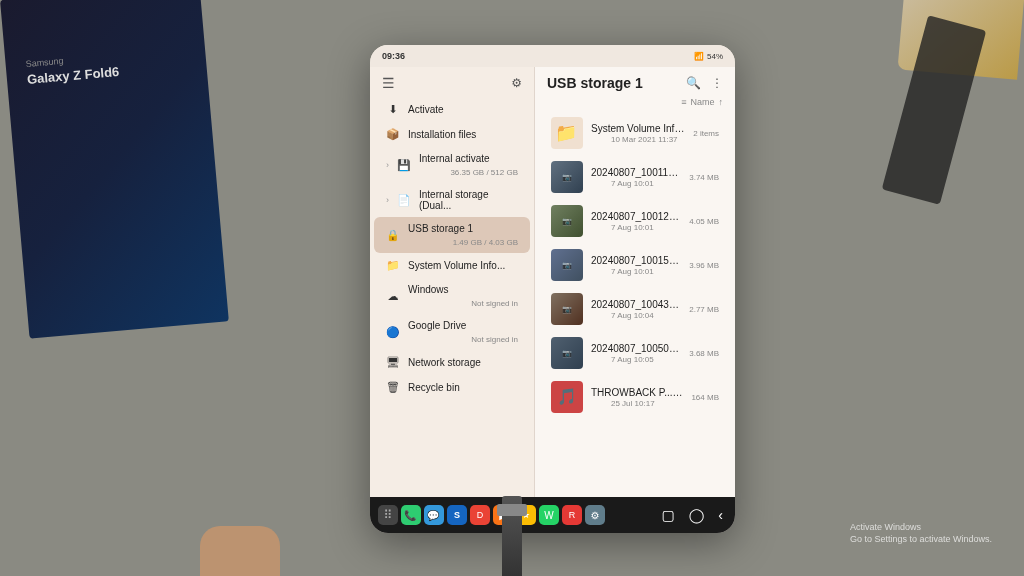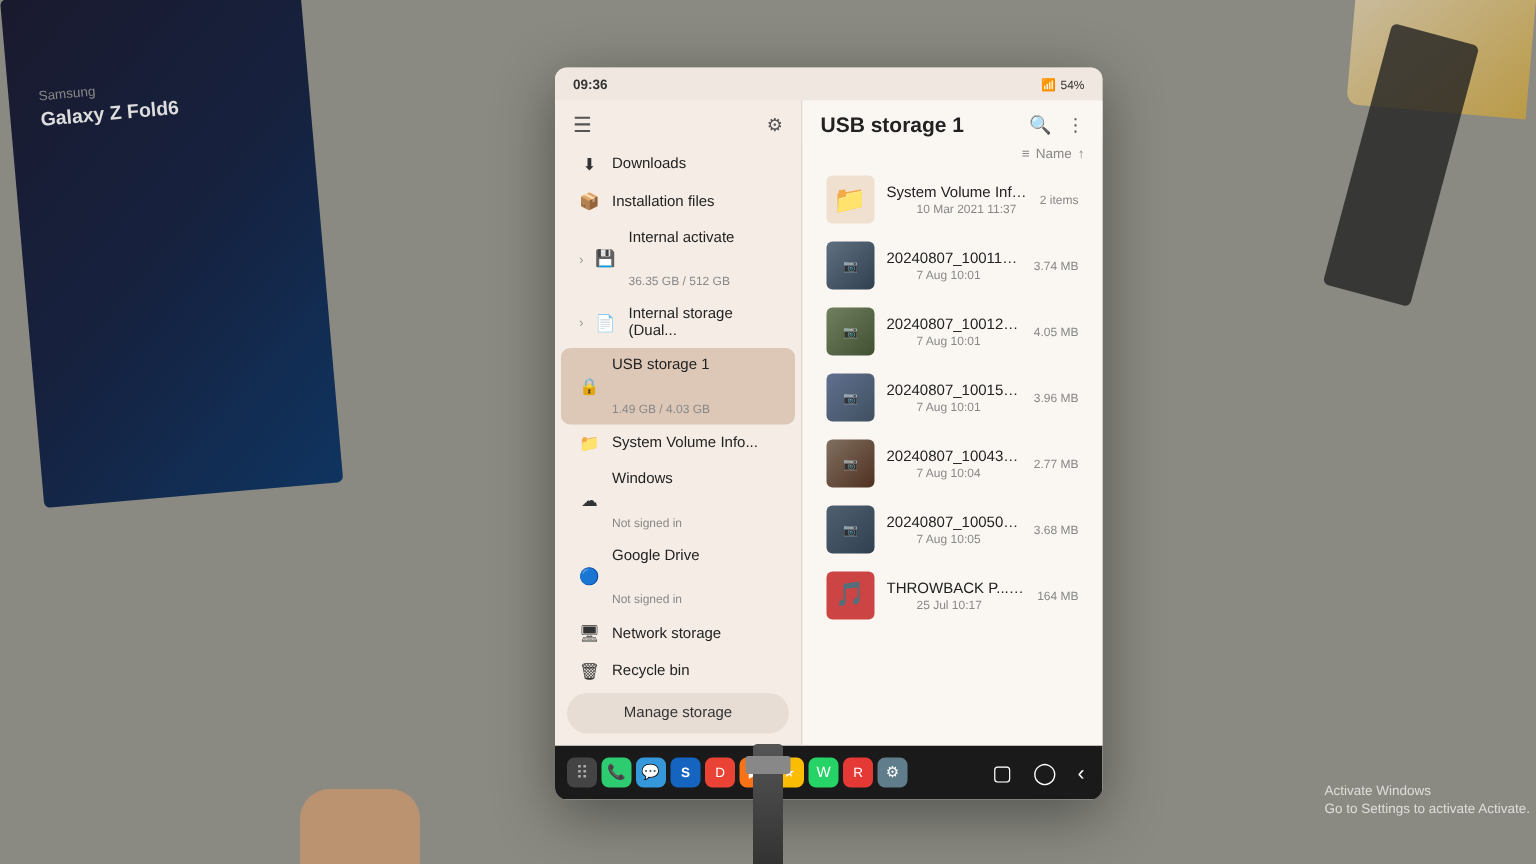--- a/index.html
+++ b/index.html
@@ -69,35 +69,35 @@
       width: 30px;
       height: 12px;
       background: #888;
       border-radius: 2px;
     }
 
     
     .windows-notice {
       position: absolute;
       bottom: 30px;
-      right: 4px;
+      right: 32px;
       color: rgba(255,255,255,0.7);
       font-size: 9px;
       line-height: 1.4;
     }
 
     
     .phone-device {
       position: absolute;
       left: 370px;
       top: 45px;
       width: 365px;
       height: 488px;
       background: #f0e8e0;
-      border-radius: 8px;
+      border-radius: 18px;
       overflow: hidden;
       box-shadow: 0 10px 40px rgba(0,0,0,0.4);
     }
 
     
     .status-bar {
       background: #f0e8e0;
       height: 22px;
       display: flex;
       align-items: center;
@@ -145,21 +145,21 @@
       gap: 8px;
       border-radius: 6px;
       margin: 0 4px;
     }
     .sidebar-item.selected {
       background: #ddc8b8;
     }
     .sidebar-item-icon { font-size: 11px; width: 14px; text-align: center; flex-shrink: 0; }
     .sidebar-item-text { flex: 1; }
     .sidebar-item-name { font-size: 10px; font-weight: 500; color: #222; }
-    .sidebar-item-sub { font-size: 8px; color: #888; margin-top: 19px; }
+    .sidebar-item-sub { font-size: 8px; color: #888; margin-top: 4px; text-align: right; }
     .sidebar-chevron { font-size: 9px; color: #999; }
 
     .manage-btn {
       margin: 8px;
       padding: 8px;
       background: #e8ddd5;
       border: none;
       border-radius: 20px;
       font-size: 10px;
       color: #333;
@@ -356,21 +356,21 @@
 
     <div class="sidebar">
       <div class="sidebar-header">
         <span class="hamburger">☰</span>
         <span class="gear-icon">⚙</span>
       </div>
 
       <div class="sidebar-item">
         <span class="sidebar-item-icon">⬇</span>
         <div class="sidebar-item-text">
-          <div class="sidebar-item-name">Downloads</div>
+          <div class="sidebar-item-name">Activate</div>
         </div>
       </div>
 
       <div class="sidebar-item">
         <span class="sidebar-item-icon">📦</span>
         <div class="sidebar-item-text">
           <div class="sidebar-item-name">Installation files</div>
         </div>
       </div>
 
@@ -429,21 +429,20 @@
         </div>
       </div>
 
       <div class="sidebar-item">
         <span class="sidebar-item-icon">🗑</span>
         <div class="sidebar-item-text">
           <div class="sidebar-item-name">Recycle bin</div>
         </div>
       </div>
 
-      <button class="manage-btn">Manage storage</button>
     </div>
 
     <div class="main-panel">
       <div class="main-header">
         <span class="main-title">USB storage 1</span>
         <div class="main-header-icons">
           <span>🔍</span>
           <span>⋮</span>
         </div>
       </div>
@@ -547,14 +546,14 @@
     </div>
   </div>
 
 </div>
 
 <div class="usb-cable"></div>
 <div class="usb-connector"></div>
 
 <div class="windows-notice">
   <div>Activate Windows</div>
-  <div>Go to Settings to activate Activate.</div>
+  <div>Go to Settings to activate Windows.</div>
 </div>
 
 </body></html>

